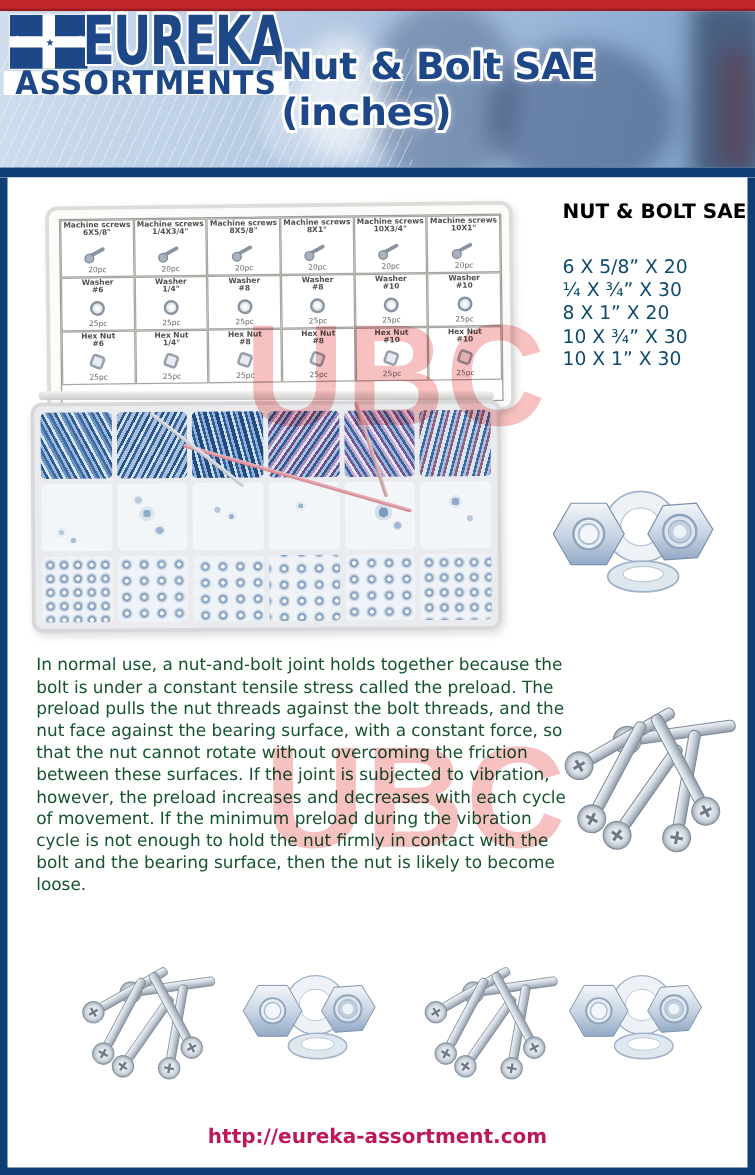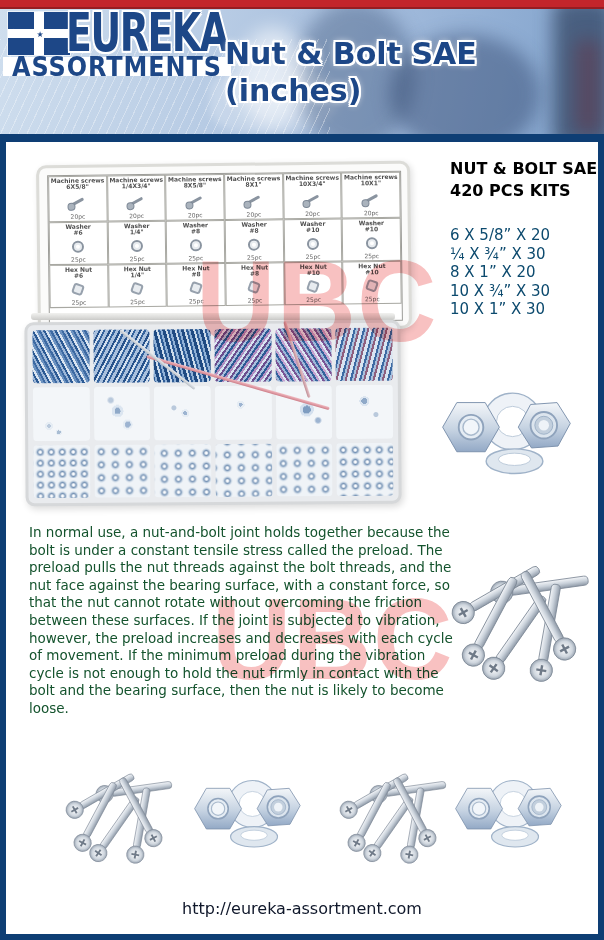--- a/index.html
+++ b/index.html
@@ -115,21 +115,21 @@
 
   
   .fig{position:absolute;}
   .fig-s1{left:46px;top:608px;width:132px;height:118px;}
   .fig-n1{left:177px;top:626px;width:128px;height:86px;}
   .fig-s2{left:320px;top:608px;width:132px;height:118px;}
   .fig-n2{left:438px;top:626px;width:128px;height:86px;}
 
   
   .footer{position:absolute;left:0;right:0;top:757px;text-align:center;}
-  .footer a{font-size:16px;font-weight:normal;color:#0f172a;text-decoration:none;}
+  .footer a{font-size:16px;font-weight:bold;color:#be185d;text-decoration:none;}
 
   
   .wm{position:absolute;font-weight:bold;font-size:110px;line-height:110px;letter-spacing:1px;
       color:#f49a9a;mix-blend-mode:multiply;opacity:.62;z-index:6;pointer-events:none;
       font-family:"Liberation Sans",sans-serif;transform:scaleY(1.05);}
   .wm1{left:196px;top:246px;}
   .wm2{left:212px;top:584px;}
 </style>
 </head>
 <body>
@@ -287,21 +287,20 @@
           <div class="tray-cell"></div>
         </div>
       <div class="rod rod1"></div>
       <div class="rod rod2"></div>
       <div class="rod rod3"></div>
     </div>
 
     <div class="info">
       <div class="info-title">
         <div>NUT &amp; BOLT SAE</div>
-        <div>420 PCS KITS</div>
       </div>
       <div class="size-list">
           <div class="size-item">6 X 5/8” X 20</div>
           <div class="size-item">¼ X ¾” X 30</div>
           <div class="size-item">8 X 1” X 20</div>
           <div class="size-item">10 X ¾” X 30</div>
           <div class="size-item">10 X 1” X 30</div>
         </div>
     </div>
 

